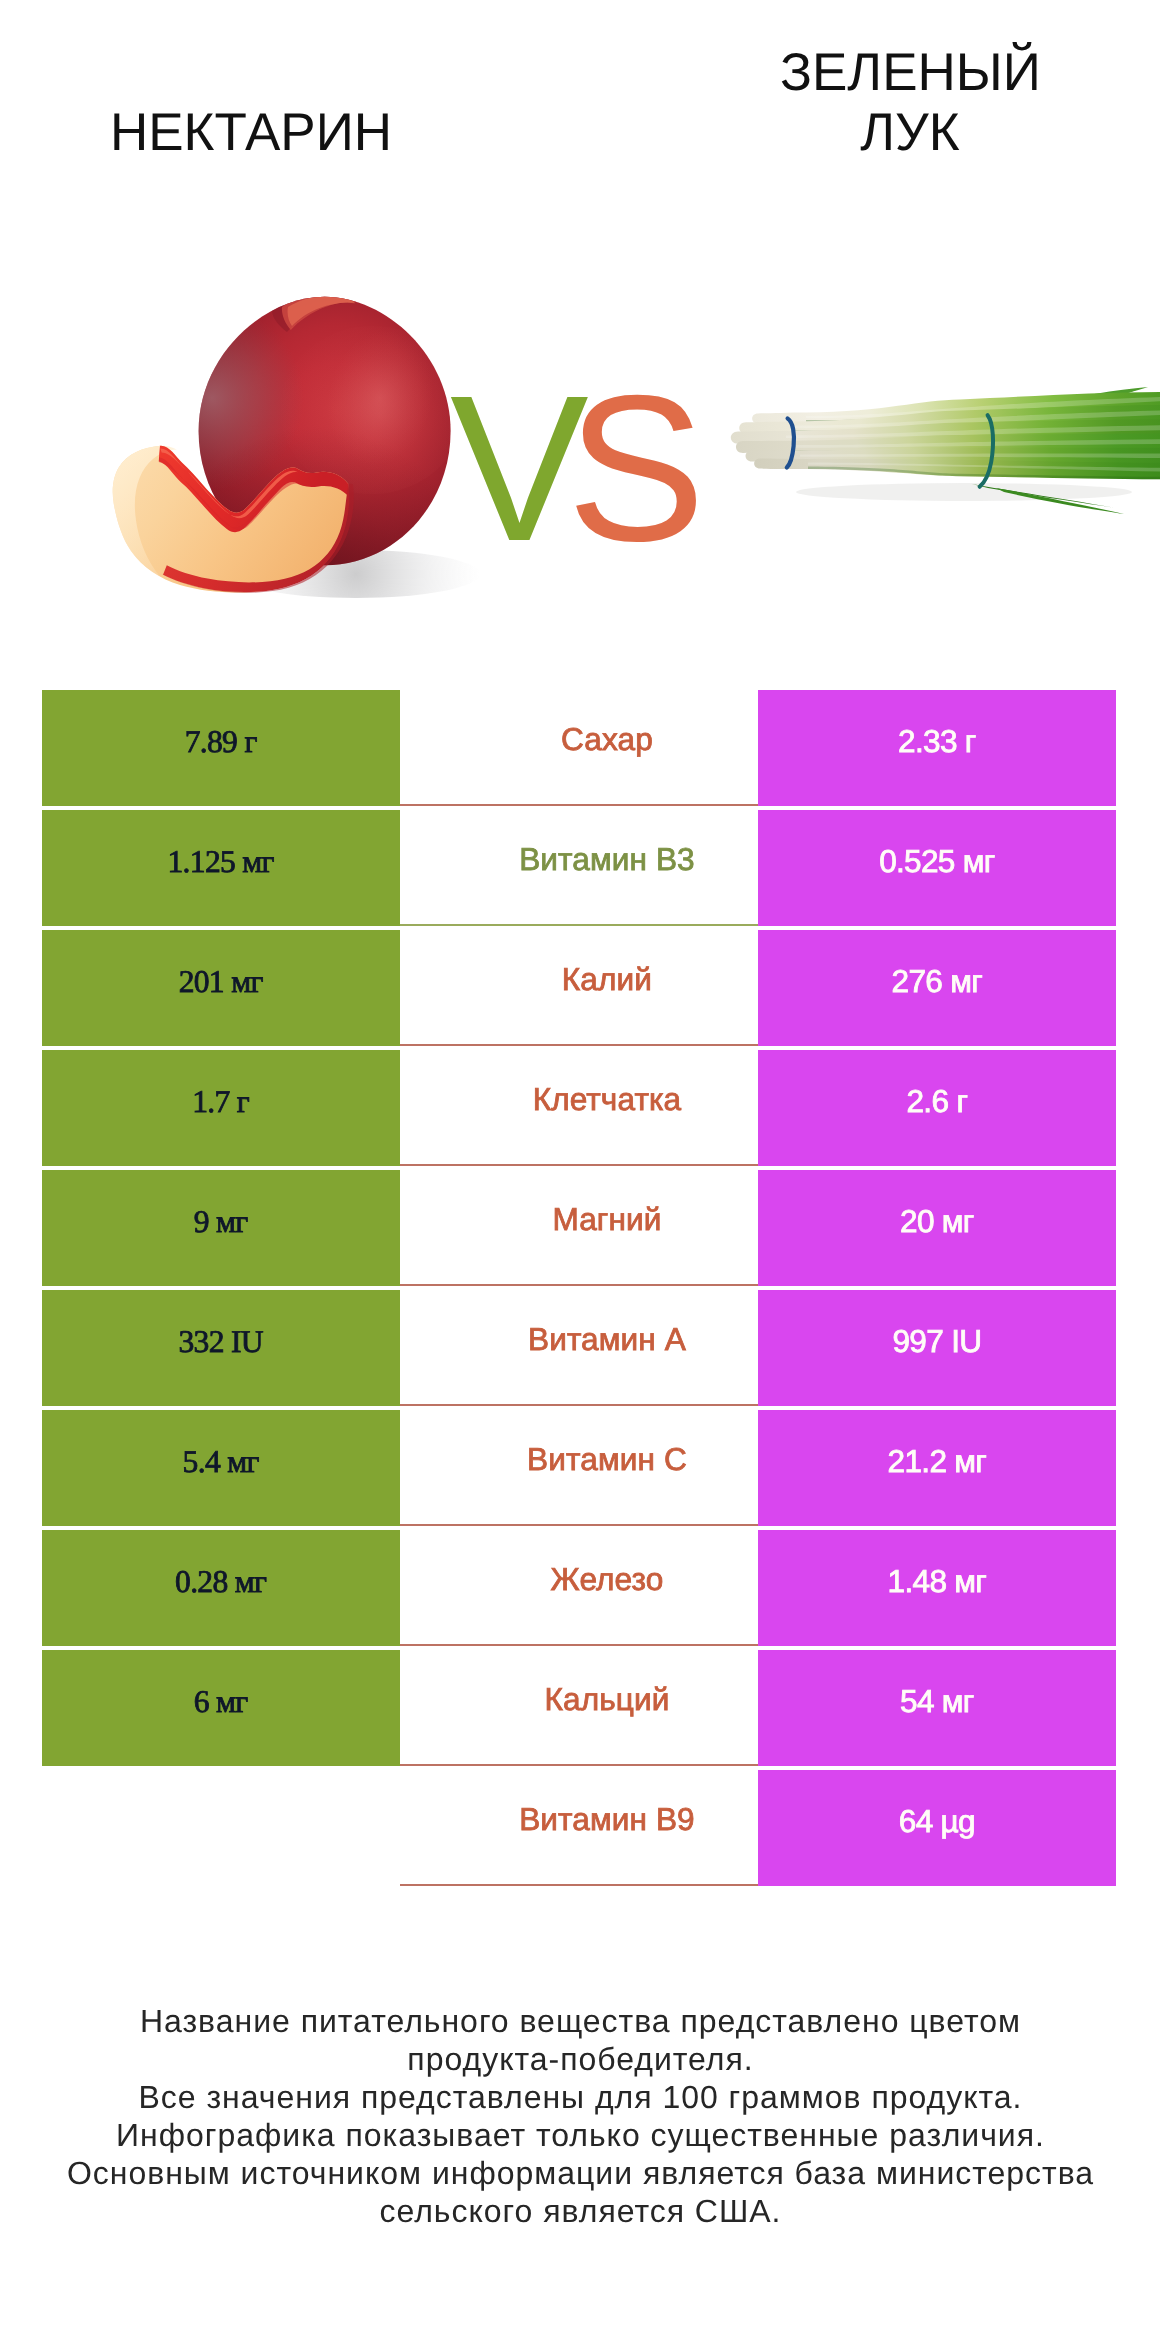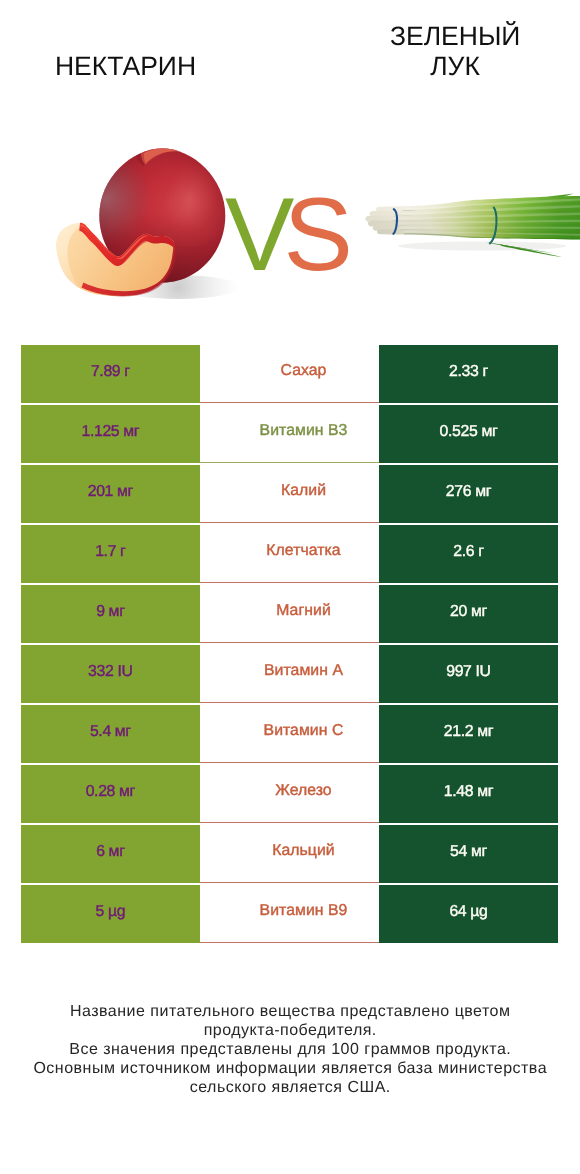--- a/index.html
+++ b/index.html
@@ -20,24 +20,24 @@
   #img-left{position:absolute;left:40px;top:135px;width:200px;height:165px;}
   #img-right{position:absolute;left:360px;top:185px;width:220px;height:80px;}
 
   
   .table{position:absolute;left:21px;top:344.5px;width:536.6px;}
   .row{position:relative;height:60px;}
   .cell{position:absolute;top:0;height:58.6px;box-sizing:border-box;
         display:flex;align-items:center;justify-content:center;
         font-size:15.8px;font-weight:normal;padding-bottom:4px;letter-spacing:-0.35px;
         -webkit-text-stroke:.42px;}
-  .cl{left:0;width:178.7px;background:#82a532;color:#701a75;}
+  .cl{left:0;width:178.7px;background:#82a532;color:#0f172a;font-family:Liberation Serif, serif;}
   .cm{left:178.7px;width:179.6px;background:#ffffff;font-size:15.8px;letter-spacing:.05px;
       border-bottom:1.1px solid #bd7263;padding-left:28px;}
-  .cr{left:358.3px;width:178.3px;background:#14532d;color:#fffdf7;}
+  .cr{left:358.3px;width:178.3px;background:#d946ef;color:#fffdf7;}
   .row.win-left  .cm{color:#7d9145;border-bottom-color:#9aab5c;}
   .row.win-right .cm{color:#c75e3d;border-bottom-color:#bd7263;}
 
   
   .footer{position:absolute;left:0;top:1003px;width:580px;text-align:center;font-size:16px;line-height:18.9px;letter-spacing:.49px;color:#262626;}
   .footer div{text-indent:.49px;}
 </style>
 </head>
 <body>
 
@@ -333,26 +333,26 @@
         <div class="cell cl">0.28 мг</div>
         <div class="cell cm">Железо</div>
         <div class="cell cr">1.48 мг</div>
       </div>
       <div class="row win-right">
         <div class="cell cl">6 мг</div>
         <div class="cell cm">Кальций</div>
         <div class="cell cr">54 мг</div>
       </div>
       <div class="row win-right">
-        <div class="cell cl">5 µg</div>
         <div class="cell cm">Витамин B9</div>
         <div class="cell cr">64 µg</div>
       </div>
     </div>
 
   <div class="footer" id="footer">
       <div>Название питательного вещества представлено цветом</div>
       <div>продукта-победителя.</div>
       <div>Все значения представлены для 100 граммов продукта.</div>
+      <div>Инфографика показывает только существенные различия.</div>
       <div>Основным источником информации является база министерства</div>
       <div>сельского является США.</div>
     </div>
 </div>
 
 </body></html>

